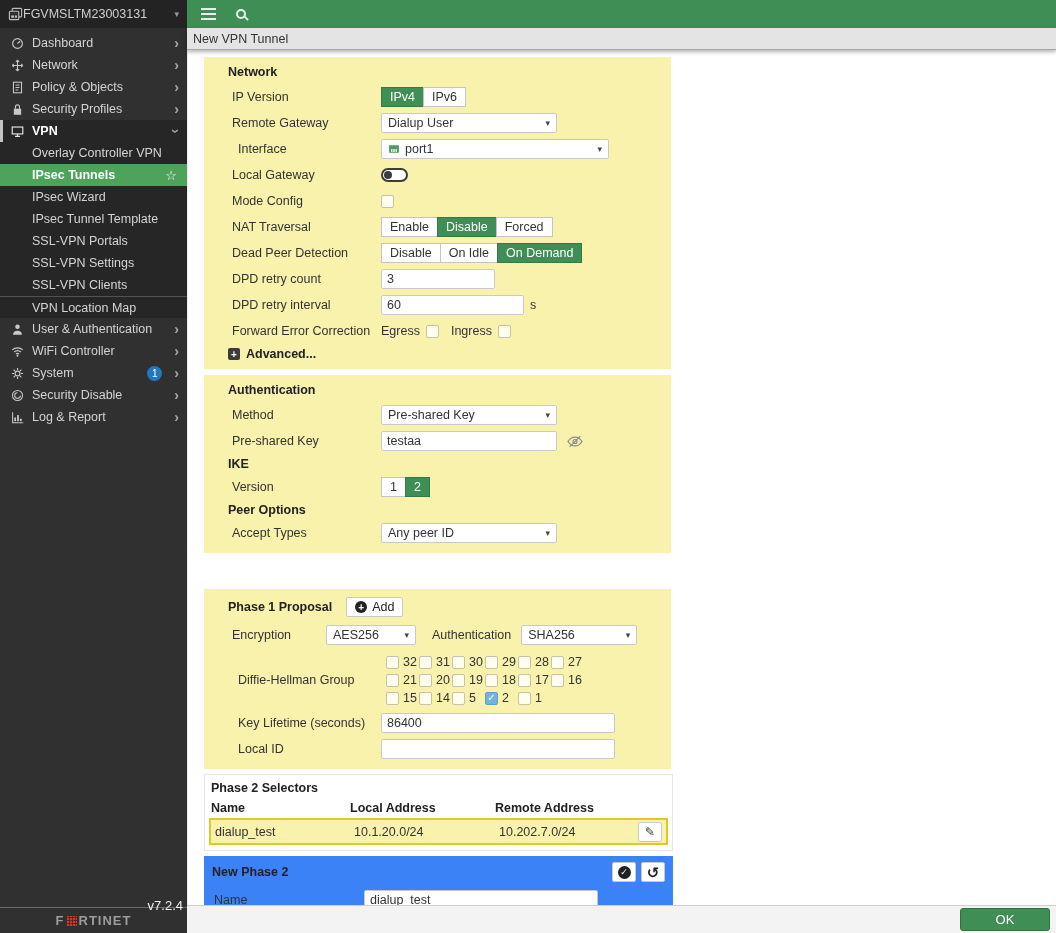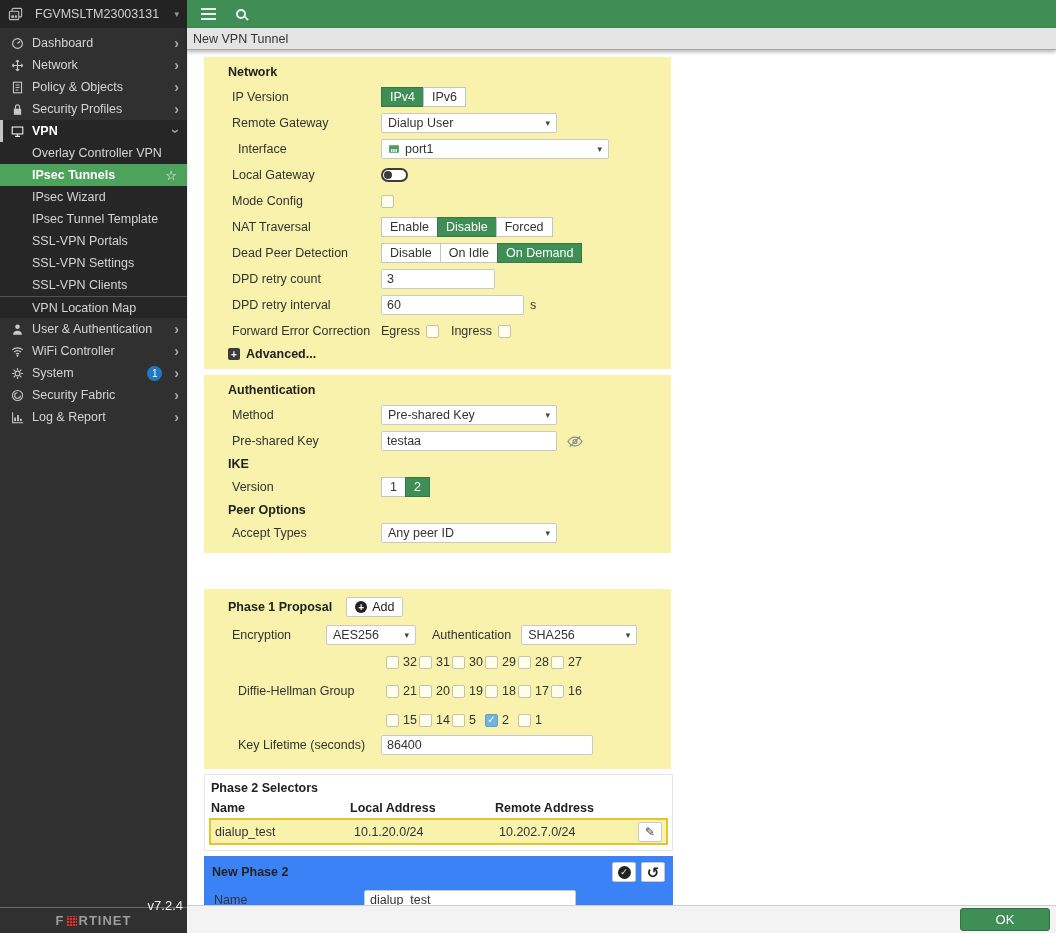--- a/index.html
+++ b/index.html
@@ -2,21 +2,21 @@
 <html><head>
 <meta charset="utf-8">
 <style>
   * { box-sizing: border-box; margin: 0; padding: 0; }
   html,body { width:1056px; height:933px; overflow:hidden;
     font-family:"Liberation Sans","DejaVu Sans",sans-serif; font-size:12.5px; color:#333; background:#fff; }
   .app { display:flex; width:1056px; height:933px; }
 
   
   .sidebar { width:187px; background:#303030; display:flex; flex-direction:column; color:#d4d4d4; flex-shrink:0; }
-  .sb-header { height:28px; background:#232323; display:flex; align-items:center; padding:0 8px; gap:12px; cursor:pointer; }
+  .sb-header { height:28px; background:#232323; display:flex; align-items:center; padding:0 8px; gap:0; cursor:pointer; }
   .sb-title { color:#cfcfcf; font-size:12.5px; flex:1; white-space:nowrap; }
   .sb-caret { color:#9a9a9a; font-size:9px; }
   .sb-menu { flex:1; padding-top:4px; overflow:hidden; }
   .mi { height:22px; display:flex; align-items:center; gap:8px; padding:0 8px 0 10px; cursor:pointer; white-space:nowrap; }
   .mi .ic { width:14px; display:flex; justify-content:center; flex-shrink:0; }
   .mi .lbl { flex:1; color:#d4d4d4; }
   .mi .chev { color:#a8a8a8; font-size:14px; font-weight:bold; line-height:1; }
   .chev.down { transform:rotate(90deg); display:inline-block; }
   .grp { background:#262626; }
   .grp-parent { border-left:3px solid #c4c4c4; padding-left:7px; }
@@ -56,21 +56,21 @@
   .sec-sub { font-weight:bold; color:#222; margin:4px 0 6px 24px; }
   .row { display:flex; align-items:center; min-height:20px; margin-bottom:6px; }
   .flabel { margin-left:28px; width:149px; flex-shrink:0; color:#333; }
   .flabel.ind { margin-left:34px; width:143px; }
   .txt { border:1px solid #c9c9c9; border-radius:2px; height:20px; padding:0 5px; font-size:12.5px;
     font-family:inherit; color:#333; background:#fff; }
   .dd { display:flex; align-items:center; justify-content:space-between; border:1px solid #c9c9c9; border-radius:2px;
     background:#fff; height:20px; padding:0 6px; cursor:pointer; color:#333; }
   .dd .caret { color:#444; font-size:9px; margin-left:6px; }
   .w90{width:90px}.w100{width:116px}.w114{width:114px}
-  .w143{width:143px}.w200{width:176px}.w202{width:212px}.w240{width:228px}
+  .w143{width:143px}.w200{width:176px}.w202{width:234px}.w240{width:228px}
   .seg { display:inline-flex; }
   .seg-btn { border:1px solid #c4c4c4; background:#fff; color:#333; height:20px; padding:0 8px; font-size:12.5px;
     font-family:inherit; margin-left:-1px; cursor:pointer; }
   .seg-btn:first-child { margin-left:0; }
   .seg-btn.on { background:#3e8e55; border-color:#35794a; color:#fff; }
   .toggle { width:27px; height:14px; border:2px solid #3c3c3c; border-radius:8px; background:#fff; position:relative; cursor:pointer; }
   .toggle::after { content:""; position:absolute; left:1px; top:1px; width:8px; height:8px; border-radius:50%; background:#3c3c3c; }
   .cb { width:13px; height:13px; border:1px solid #c6c3a6; border-radius:2px; background:#fffdee; display:inline-flex;
     align-items:center; justify-content:center; cursor:pointer; flex-shrink:0; }
   .cb.on { background:#74b3dc; border-color:#609fc7; }
@@ -78,21 +78,21 @@
   .suffix { margin-left:6px; color:#333; }
   .adv { display:flex; align-items:center; gap:6px; margin-left:24px; font-weight:bold; color:#222; cursor:pointer; }
   .plus-sq { width:12px; height:12px; background:#3c3c3c; border-radius:2px; color:#fff; font-size:10px; font-weight:bold;
     display:inline-flex; align-items:center; justify-content:center; }
   .eye { margin-left:10px; display:inline-flex; cursor:pointer; }
   .add-btn { display:inline-flex; align-items:center; gap:5px; border:1px solid #c9c9c9; border-radius:2px; background:#fff;
     height:20px; padding:0 8px; margin-left:14px; font-family:inherit; font-size:12.5px; color:#222; cursor:pointer; }
   .plus-circ { width:12px; height:12px; border-radius:50%; background:#222; color:#fff; font-size:10px; font-weight:bold;
     display:inline-flex; align-items:center; justify-content:center; }
   .inline-lbl { margin:0 10px 0 16px; color:#333; }
-  .dh-grid { display:flex; flex-direction:column; gap:15px; }
+  .dh-grid { display:flex; flex-direction:column; gap:4px; }
   .dh-row { display:flex; }
   .dh-cell { display:flex; align-items:center; gap:4px; width:33px; cursor:pointer; }
   .fec-lbl { margin-right:6px; }
   .fec-gap { width:12px; }
 
   
   .p2sec { width:469px; background:#fff; border:1px solid #e6e6e6; padding:4px 4px 5px 4px; margin-bottom:5px; }
   .p2sec .t { font-weight:bold; color:#222; margin:2px 0 6px 2px; }
   .p2head { display:flex; font-weight:bold; color:#222; margin-bottom:3px; }
   .c-name{ width:141px; padding-left:2px;} .c-local{ width:145px;} .c-remote{ flex:1;}
@@ -249,21 +249,21 @@
         <span class="badge">1</span>
         <span class="chev">›</span>
       </div>
       <div class="mi">
         <span class="ic">
             <svg class="sic" width="13" height="13" viewBox="0 0 16 16">
               <circle cx="8" cy="8" r="6.2" fill="none" stroke="#c9c9c9" stroke-width="1.3"></circle>
               <path d="M8 4.5a3.5 3.5 0 1 0 3.5 3.5" fill="none" stroke="#c9c9c9" stroke-width="1.3"></path>
             </svg>
           </span>
-        <span class="lbl">Security Fabric</span>
+        <span class="lbl">Security Disable</span>
         <span class="chev">›</span>
       </div>
       <div class="mi">
         <span class="ic">
             <svg class="sic" width="13" height="13" viewBox="0 0 16 16">
               <path d="M2 1.5v13h13" fill="none" stroke="#c9c9c9" stroke-width="1.3"></path>
               <rect x="4" y="8" width="2.2" height="4.5" fill="#c9c9c9"></rect>
               <rect x="7.5" y="5" width="2.2" height="7.5" fill="#c9c9c9"></rect>
               <rect x="11" y="9.5" width="2.2" height="3" fill="#c9c9c9"></rect>
             </svg>
@@ -508,20 +508,24 @@
                   <span class="cb"></span>
                   <span>1</span>
                 </label>
             </div>
           </div>
         </div>
         <div class="row">
           <span class="flabel ind" style="width:143px;">Key Lifetime (seconds)</span>
           <input class="txt w202" value="86400" style="">
         </div>
+        <div class="row" style="margin-bottom:2px;">
+          <span class="flabel ind" style="width:143px;">Local ID</span>
+          <input class="txt w202" value="" style="">
+        </div>
       </section>
 
       <section class="p2sec">
         <div class="t">Phase 2 Selectors</div>
         <div class="p2head">
           <span class="c-name">Name</span>
           <span class="c-local">Local Address</span>
           <span class="c-remote">Remote Address</span>
         </div>
         <div class="p2row">

